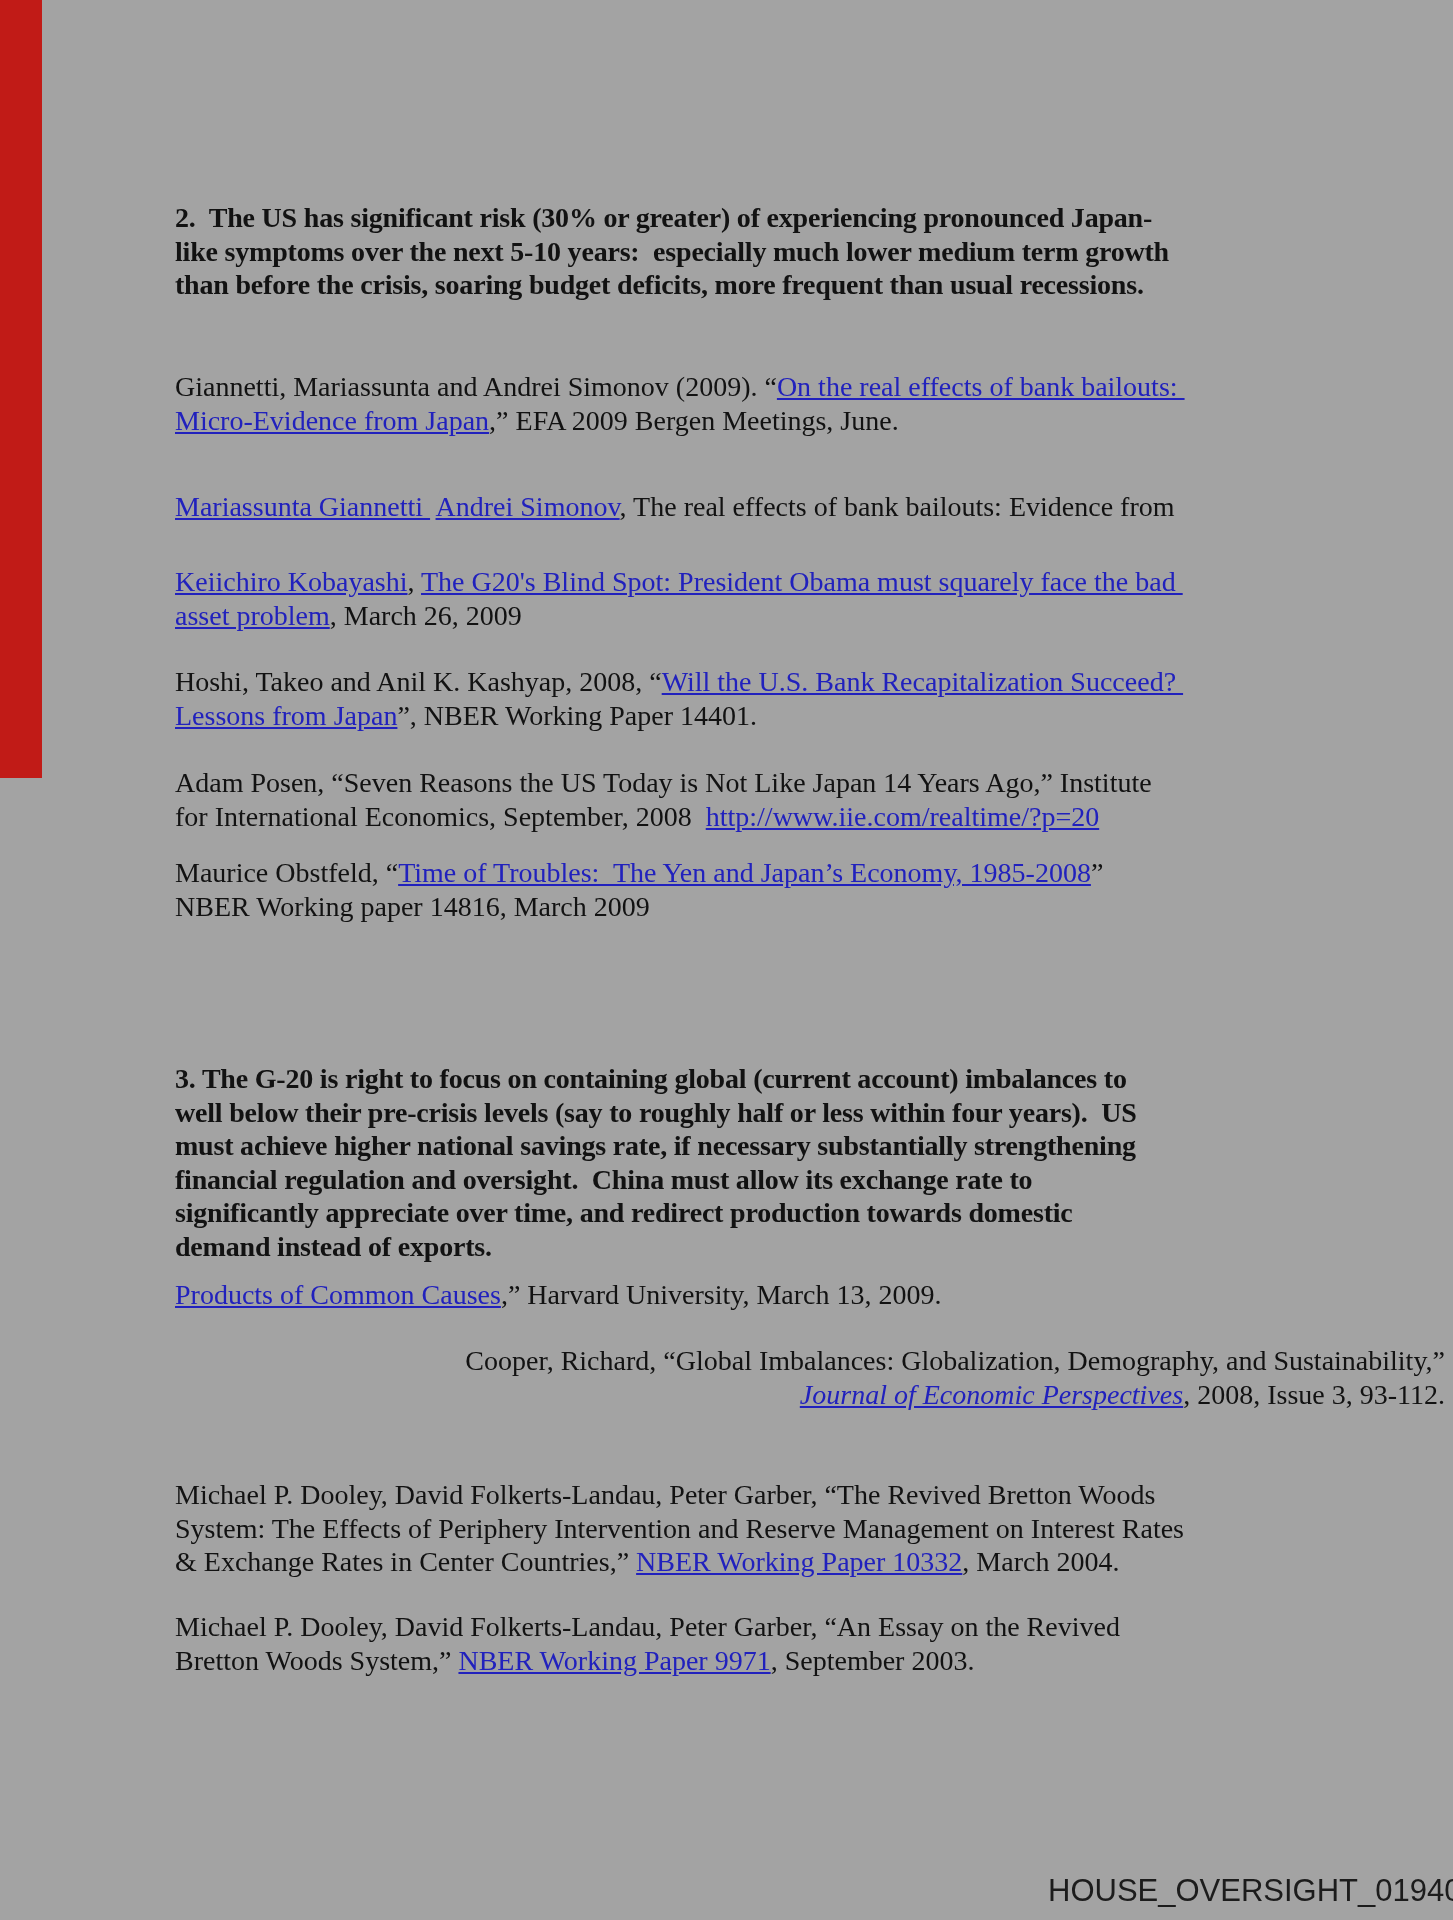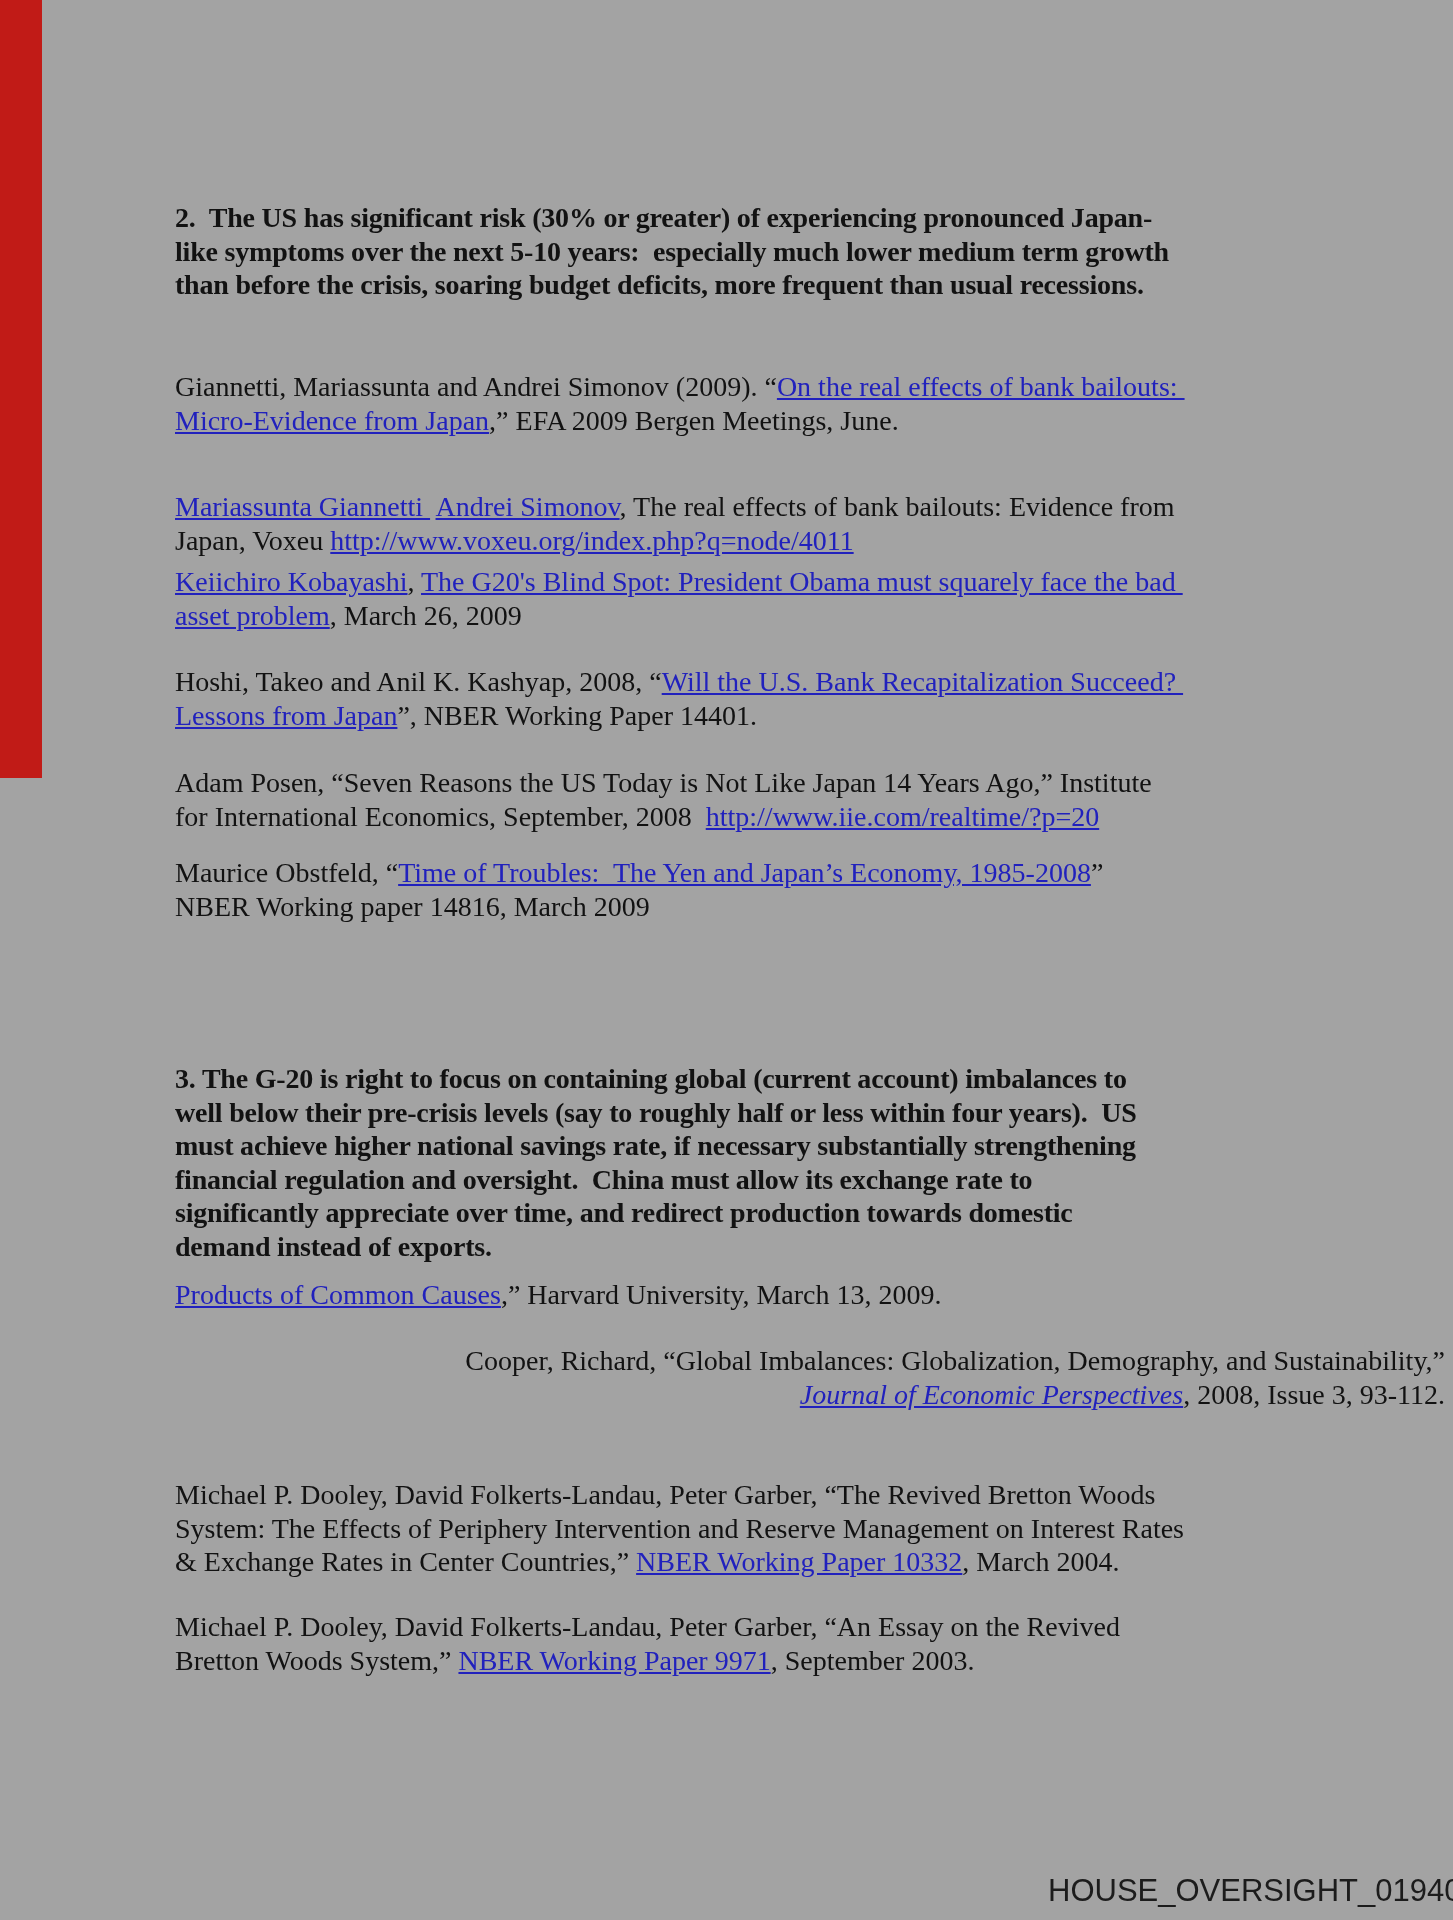--- a/index.html
+++ b/index.html
@@ -63,21 +63,20 @@
         <div class="line"><span>2.  The US has significant risk (30% or greater) of experiencing pronounced Japan-</span></div>
         <div class="line"><span>like symptoms over the next 5-10 years:  especially much lower medium term growth</span></div>
         <div class="line"><span>than before the crisis, soaring budget deficits, more frequent than usual recessions.</span></div>
       </div>
       <div class="block paragraph" style="top: 370px;">
         <div class="line"><span>Giannetti, Mariassunta and Andrei Simonov (2009). “</span><a class="doclink" href="#">On the real effects of bank bailouts: </a></div>
         <div class="line"><a class="doclink" href="#">Micro-Evidence from Japan</a><span>,” EFA 2009 Bergen Meetings, June.</span></div>
       </div>
       <div class="block paragraph" style="top: 461px; margin-top: 29px;">
         <div class="line"><a class="doclink" href="#">Mariassunta Giannetti </a><span> </span><a class="doclink" href="#">Andrei Simonov</a><span>, The real effects of bank bailouts: Evidence from</span></div>
-        <div class="line"><span>Japan, Voxeu </span><a class="doclink" href="#">http://www.voxeu.org/index.php?q=node/4011</a></div>
       </div>
       <div class="block paragraph" style="top: 565px;">
         <div class="line"><a class="doclink" href="#">Keiichiro Kobayashi</a><span>, </span><a class="doclink" href="#">The G20's Blind Spot: President Obama must squarely face the bad </a></div>
         <div class="line"><a class="doclink" href="#">asset problem</a><span>, March 26, 2009</span></div>
       </div>
       <div class="block paragraph" style="top: 665px;">
         <div class="line"><span>Hoshi, Takeo and Anil K. Kashyap, 2008, “</span><a class="doclink" href="#">Will the U.S. Bank Recapitalization Succeed? </a></div>
         <div class="line"><a class="doclink" href="#">Lessons from Japan</a><span>”, NBER Working Paper 14401.</span></div>
       </div>
       <div class="block paragraph" style="top: 766px;">

